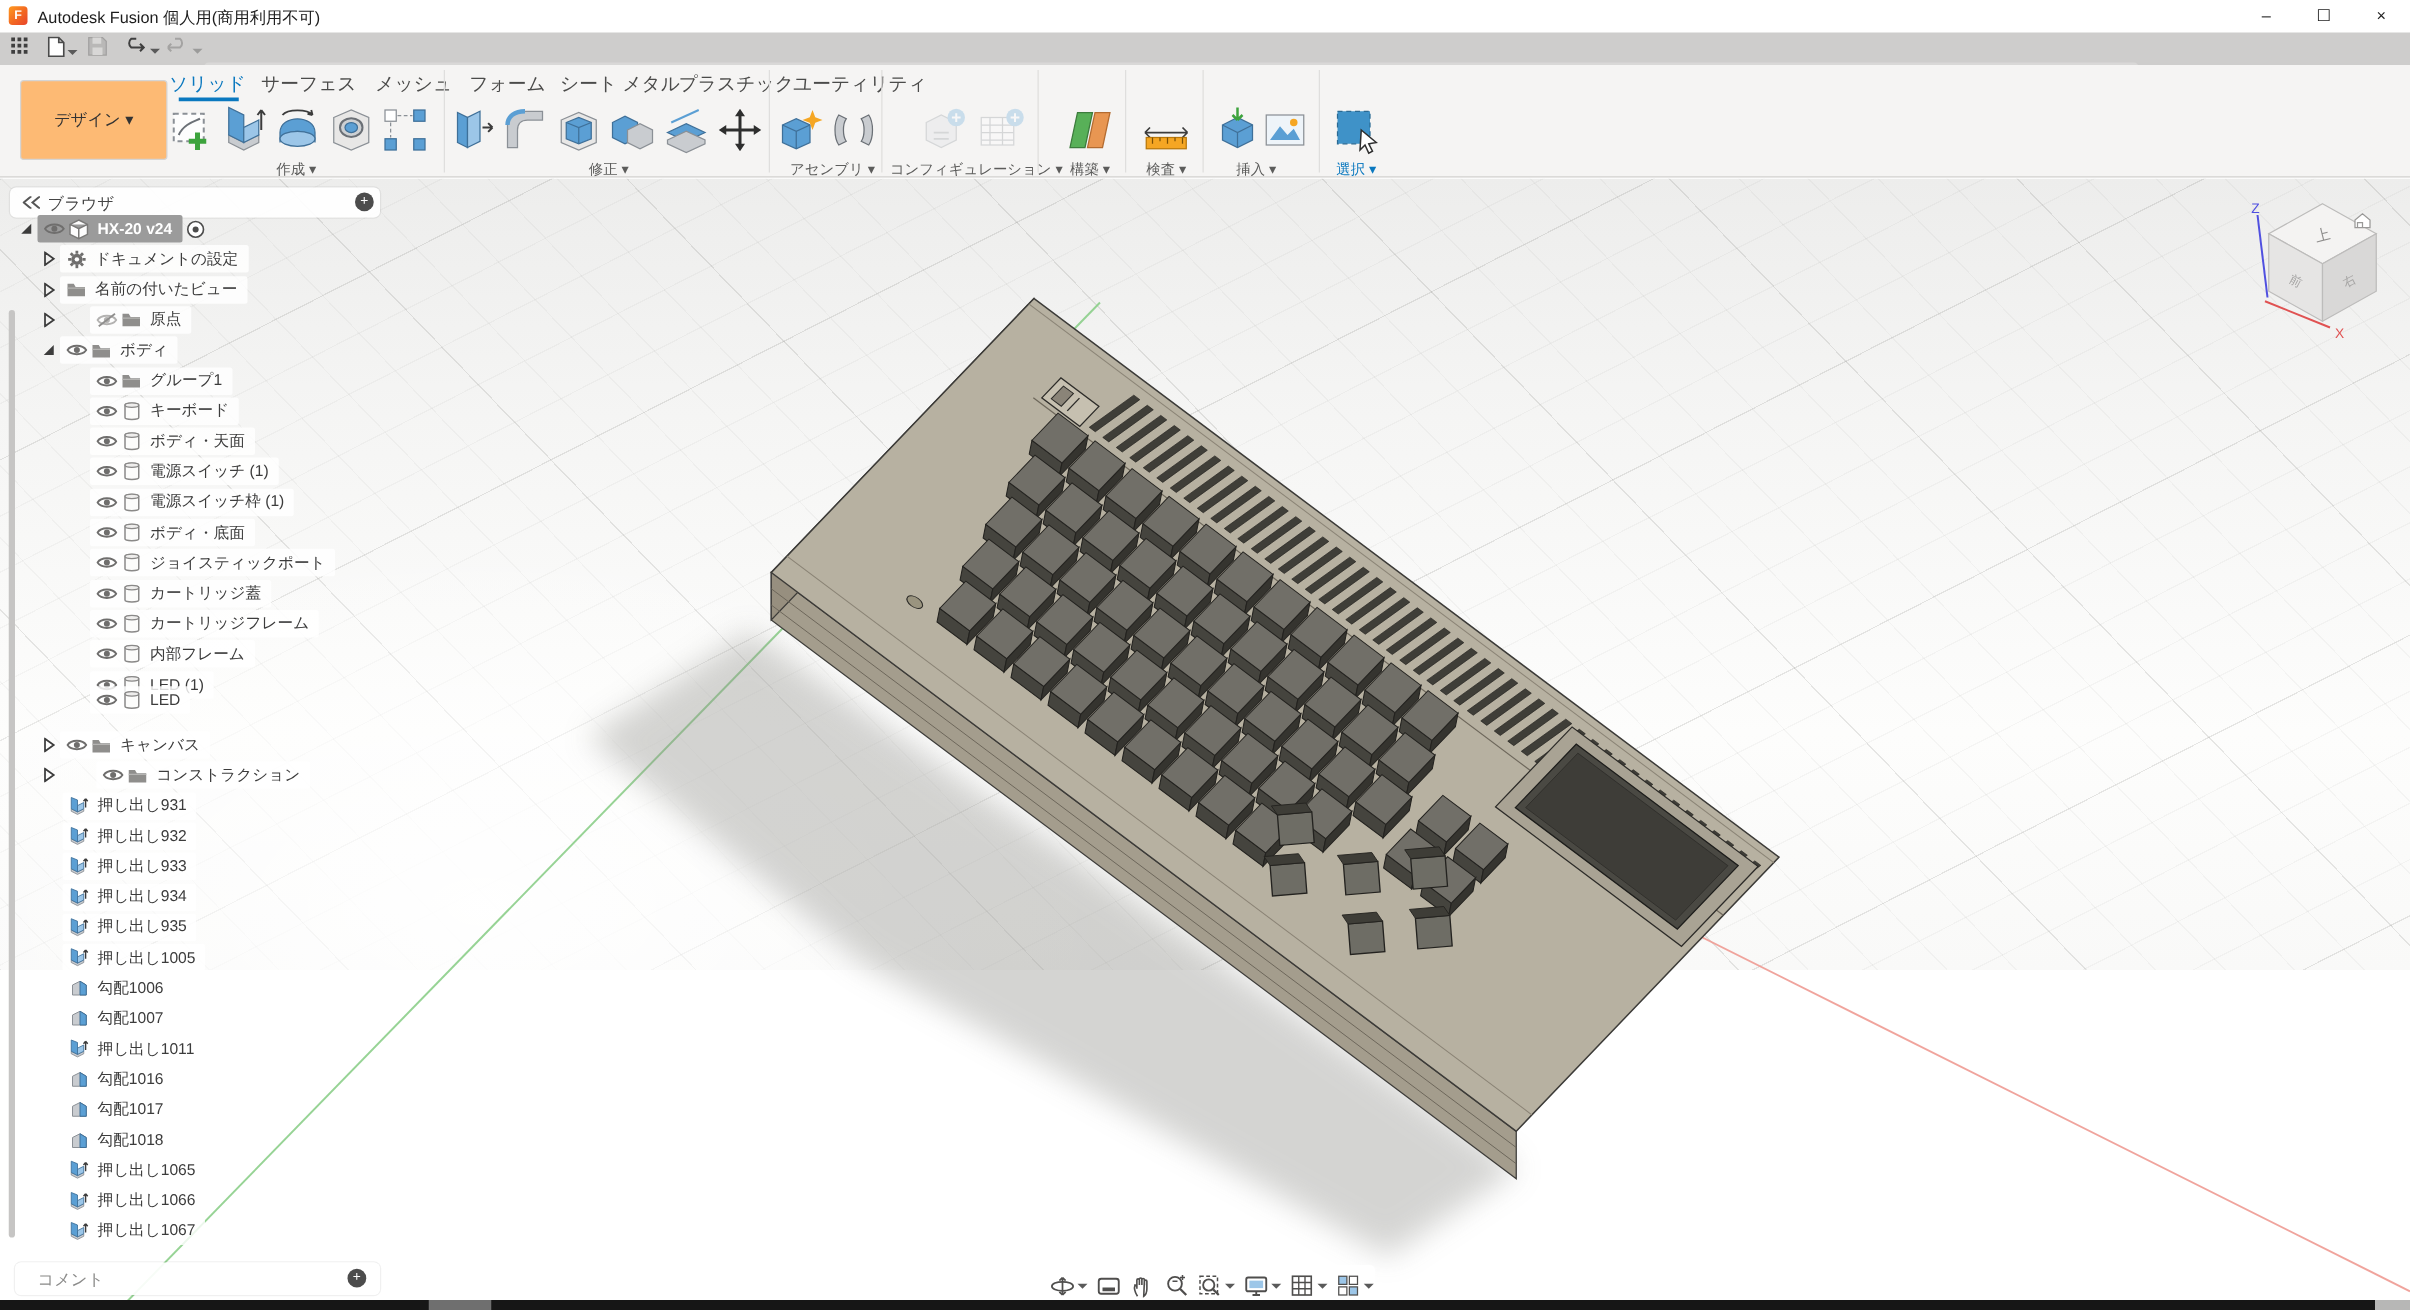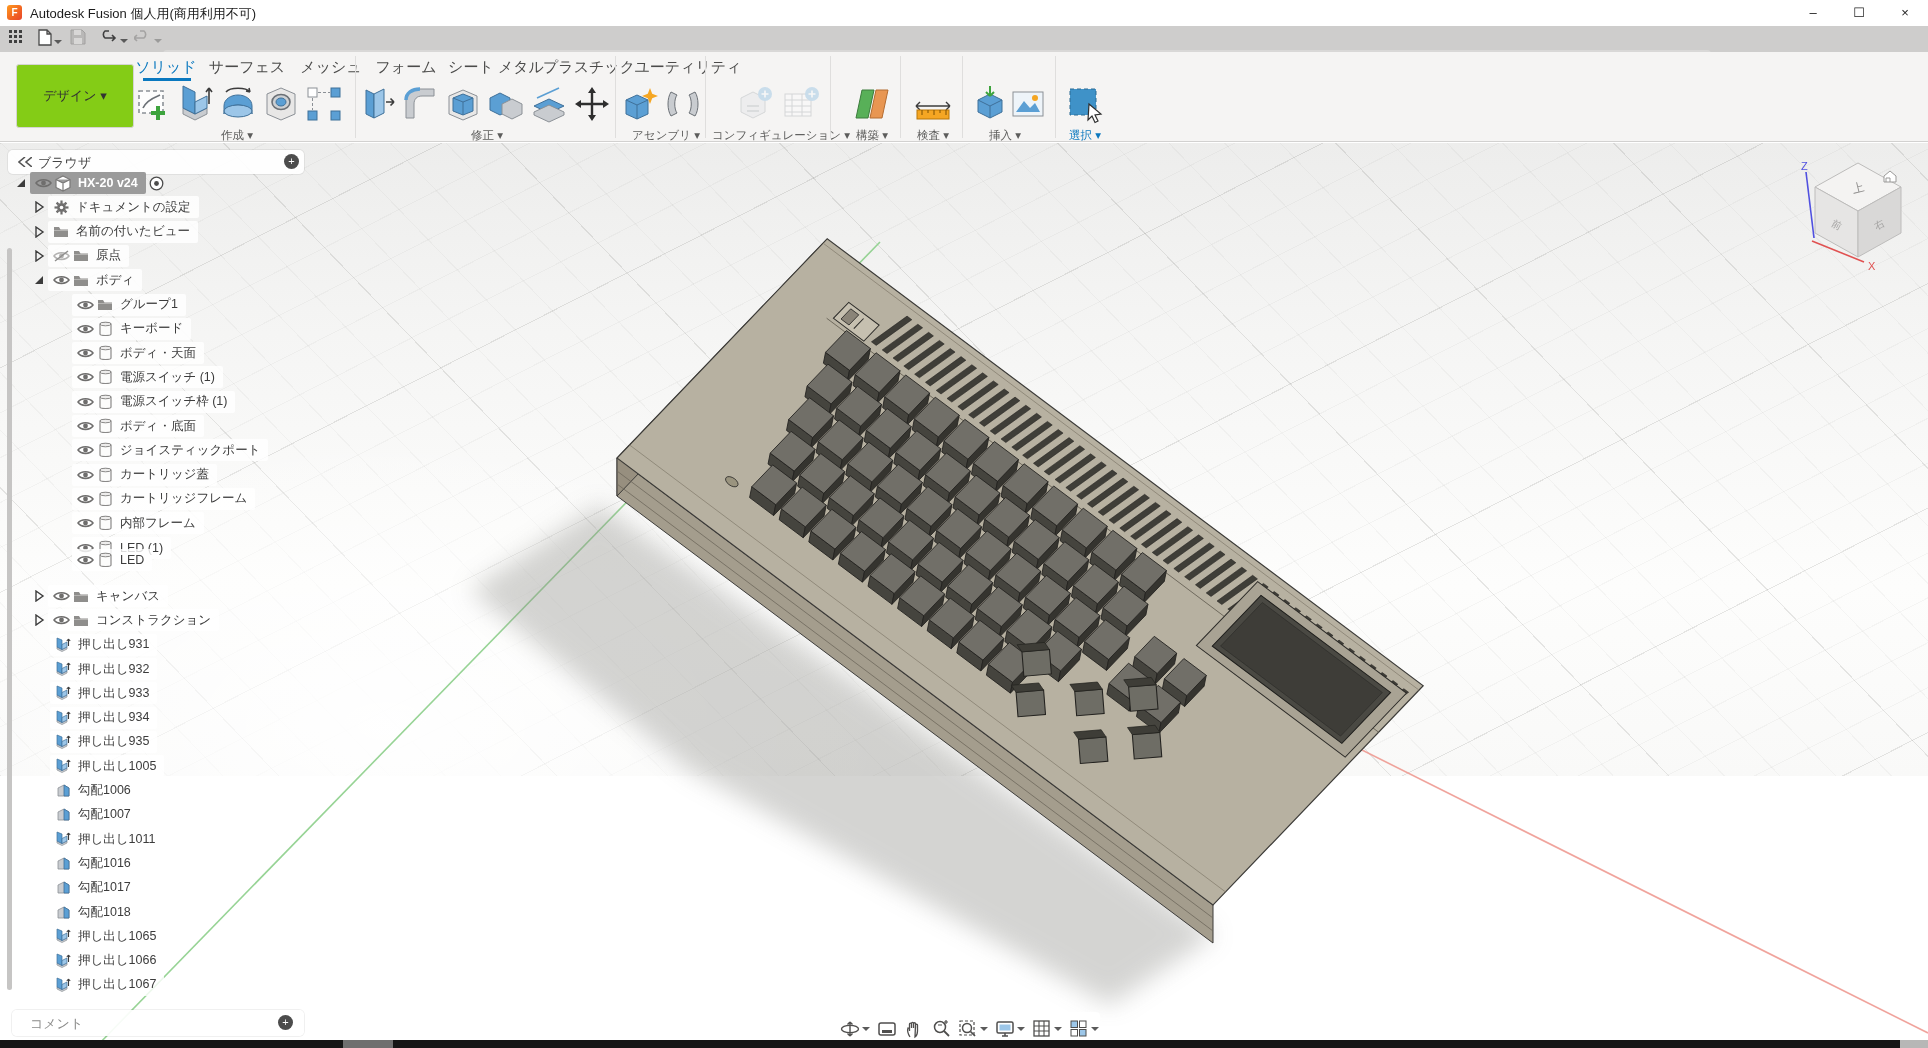--- a/index.html
+++ b/index.html
@@ -30,21 +30,21 @@
   #tab-close { left:1520px; top:3px; width:20px; height:20px; font-size:14px; color:#555;
     text-align:center; line-height:20px; }
   #newtab { left:1708px; top:26px; width:26px; height:26px; background:#c3c2c1;
     color:#333; font-size:16px; text-align:center; line-height:26px; }
   .tabicon { top:29px; width:20px; height:20px; }
   #right-strip { left:1922px; top:26px; width:6px; height:26px; background:#dededd; }
 
   
   #toolbar { left:0; top:52px; width:1928px; height:90px; background:#f5f4f3;
     border-bottom:1px solid #d2d1d0; }
-  #workspace-btn { left:16px; top:12px; width:118px; height:64px; background:#84cc16;
+  #workspace-btn { left:16px; top:12px; width:118px; height:64px; background:#fdba74;
     border:1px solid #d5d4d3; border-radius:3px; font-size:13px; color:#333;
     text-align:center; line-height:62px; }
   .rtab { top:6px; transform:translateX(-50%); font-size:15px; color:#4b4b4a; white-space:nowrap; }
   .rtab.active { color:#0a78bf; }
   #tab-underline { left:143px; top:26px; width:48px; height:3px; background:#0a78bf; }
   .tgroup-label { top:76px; transform:translateX(-50%); font-size:11.5px; color:#5c5c5b;
     white-space:nowrap; }
   .tgroup-label.sel { color:#0a78bf; }
   .tsep { top:4px; width:1px; height:82px; background:#dfdedd; }
   .ticon { top:32px; width:40px; height:40px; transform:translateX(-50%); }
@@ -681,21 +681,21 @@
         <span class="bg">
           <span class="slot">
             <svg width="16" height="13">
               <path d="M1 3 L1 12 L15 12 L15 4.5 L7.5 4.5 L6 2 L1 2 Z" fill="#8f8e8c"></path>
               <path d="M1 5.5 L15 5.5" stroke="#b5b4b2" stroke-width="1"></path>
             </svg>
           </span>
           <span class="tlabel">名前の付いたビュー</span>
         </span>
       </div>
-      <div class="trow" style="top: 72.9px; left: 28px;">
+      <div class="trow" style="top: 72.9px; left: 28px; gap: 24px;">
         <span class="slot">
           <svg width="12" height="12">
             <path d="M3 1 L10 6 L3 11 Z" fill="none" stroke="#3c3c3c" stroke-width="1.4"></path>
           </svg>
         </span>
         <span class="bg">
           <span class="slot">
             <svg width="17" height="12">
               <path d="M1 6 C4 1.5 13 1.5 16 6 C13 10.5 4 10.5 1 6 Z" fill="none" stroke="#b3b2b1" stroke-width="1.5"></path>
               <circle cx="8.5" cy="6" r="2.4" fill="#b3b2b1"></circle>
@@ -952,21 +952,21 @@
           </span>
           <span class="slot">
             <svg width="16" height="13">
               <path d="M1 3 L1 12 L15 12 L15 4.5 L7.5 4.5 L6 2 L1 2 Z" fill="#8f8e8c"></path>
               <path d="M1 5.5 L15 5.5" stroke="#b5b4b2" stroke-width="1"></path>
             </svg>
           </span>
           <span class="tlabel">キャンバス</span>
         </span>
       </div>
-      <div class="trow" style="top: 437.4px; left: 28px;">
+      <div class="trow" style="top: 437.4px; left: 28px; gap: 29px;">
         <span class="slot">
           <svg width="12" height="12">
             <path d="M3 1 L10 6 L3 11 Z" fill="none" stroke="#3c3c3c" stroke-width="1.4"></path>
           </svg>
         </span>
         <span class="bg">
           <span class="slot">
             <svg width="17" height="12">
               <path d="M1 6 C4 1.5 13 1.5 16 6 C13 10.5 4 10.5 1 6 Z" fill="none" stroke="#6f6e6d" stroke-width="1.5"></path>
               <circle cx="8.5" cy="6" r="2.4" fill="#6f6e6d"></circle>

